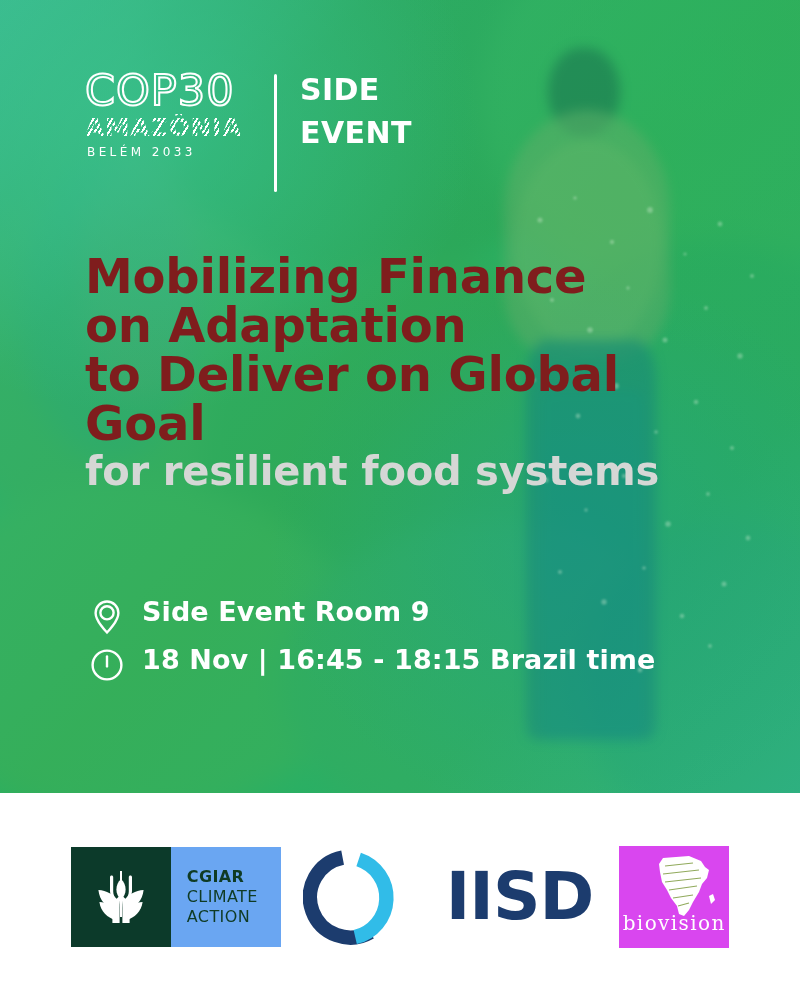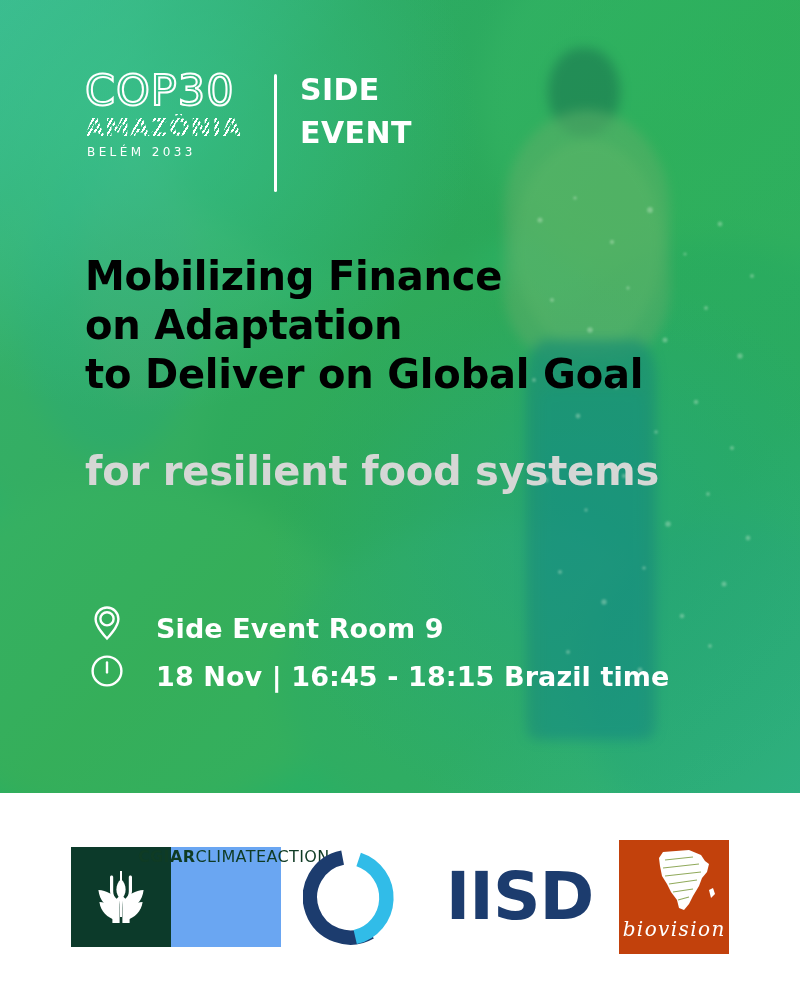--- a/index.html
+++ b/index.html
@@ -61,48 +61,48 @@
     background-image:repeating-linear-gradient(-58deg,#ffffff 0 2px,rgba(255,255,255,0) 2px 4px);
     -webkit-background-clip:text;background-clip:text;color:transparent;
   }
   .cop-belem{font-size:12px;line-height:15px;letter-spacing:3.4px;color:#ffffff;margin-top:4px;padding-left:2px;}
   .divider{width:3px;height:118px;background:#ffffff;margin:6px 23px 0 14px;border-radius:2px;}
   .official{font-size:30px;line-height:43px;font-weight:bold;color:#ffffff;letter-spacing:.4px;padding-top:4px;}
 
   
   .title{
     position:absolute;left:85px;top:252px;width:660px;
-    font-size:40px;line-height:49px;font-weight:bold;color:#000000;letter-spacing:-.2px;
+    font-size:48px;line-height:49px;font-weight:bold;color:#7f1d1d;letter-spacing:-.2px;
   }
   .subtitle{
     position:absolute;left:85px;top:444px;width:680px;
     font-size:40px;line-height:54px;font-weight:bold;color:#d5d7d5;letter-spacing:-.2px;
   }
 
   
   .meta{position:absolute;left:86px;top:596px;}
-  .meta-row{display:flex;align-items:flex-end;height:48px;gap:14px;}
+  .meta-row{display:flex;align-items:flex-start;height:48px;}
   .meta-icon{width:42px;height:42px;margin-right:14px;flex:0 0 42px;}
   .meta-text{font-size:27px;font-weight:bold;color:#ffffff;letter-spacing:.1px;}
 
   
   .logobar{
     position:absolute;left:0;top:793px;width:800px;height:207px;background:#ffffff;
     display:flex;align-items:center;justify-content:center;
   }
   .logos{display:flex;align-items:center;gap:0;}
   .cgiar{display:flex;align-items:stretch;height:100px;margin-right:22px;}
   .cgiar-mark{width:100px;height:100px;background:#0c3a2a;display:flex;align-items:center;justify-content:center;}
-  .cgiar-words{width:110px;height:100px;background:#6aa6f2;display:flex;justify-content:center;padding-left:16px;box-sizing:border-box;}
+  .cgiar-words{width:110px;height:100px;background:#6aa6f2;display:flex;flex-direction:column;justify-content:center;padding-left:16px;box-sizing:border-box;}
   .cgiar-words span{color:#0f3b24;font-size:16px;line-height:20px;letter-spacing:.4px;}
   .cgiar-words span.b{font-weight:bold;}
   .iisd{display:flex;align-items:center;margin-right:26px;gap:31px;}
   .iisd-ring{width:96px;height:96px;margin-right:16px;}
   .iisd-word{font-size:66px;font-weight:bold;color:#1c3c6e;letter-spacing:-1px;line-height:66px;}
-  .biov{width:110px;height:114px;background:#c2410c;position:relative;font-style:italic;}
+  .biov{width:110px;height:102px;background:#d946ef;position:relative;}
   .biov-map{position:absolute;left:30px;top:6px;width:72px;height:72px;}
   .biov-word{position:absolute;left:0;right:0;bottom:13px;text-align:center;color:#ffffff;
     font-family:"DejaVu Serif","Liberation Serif",serif;font-size:20px;letter-spacing:1.4px;}
 </style>
 </head>
 <body>
 
 <div class="poster">
 
   <div class="hero">

